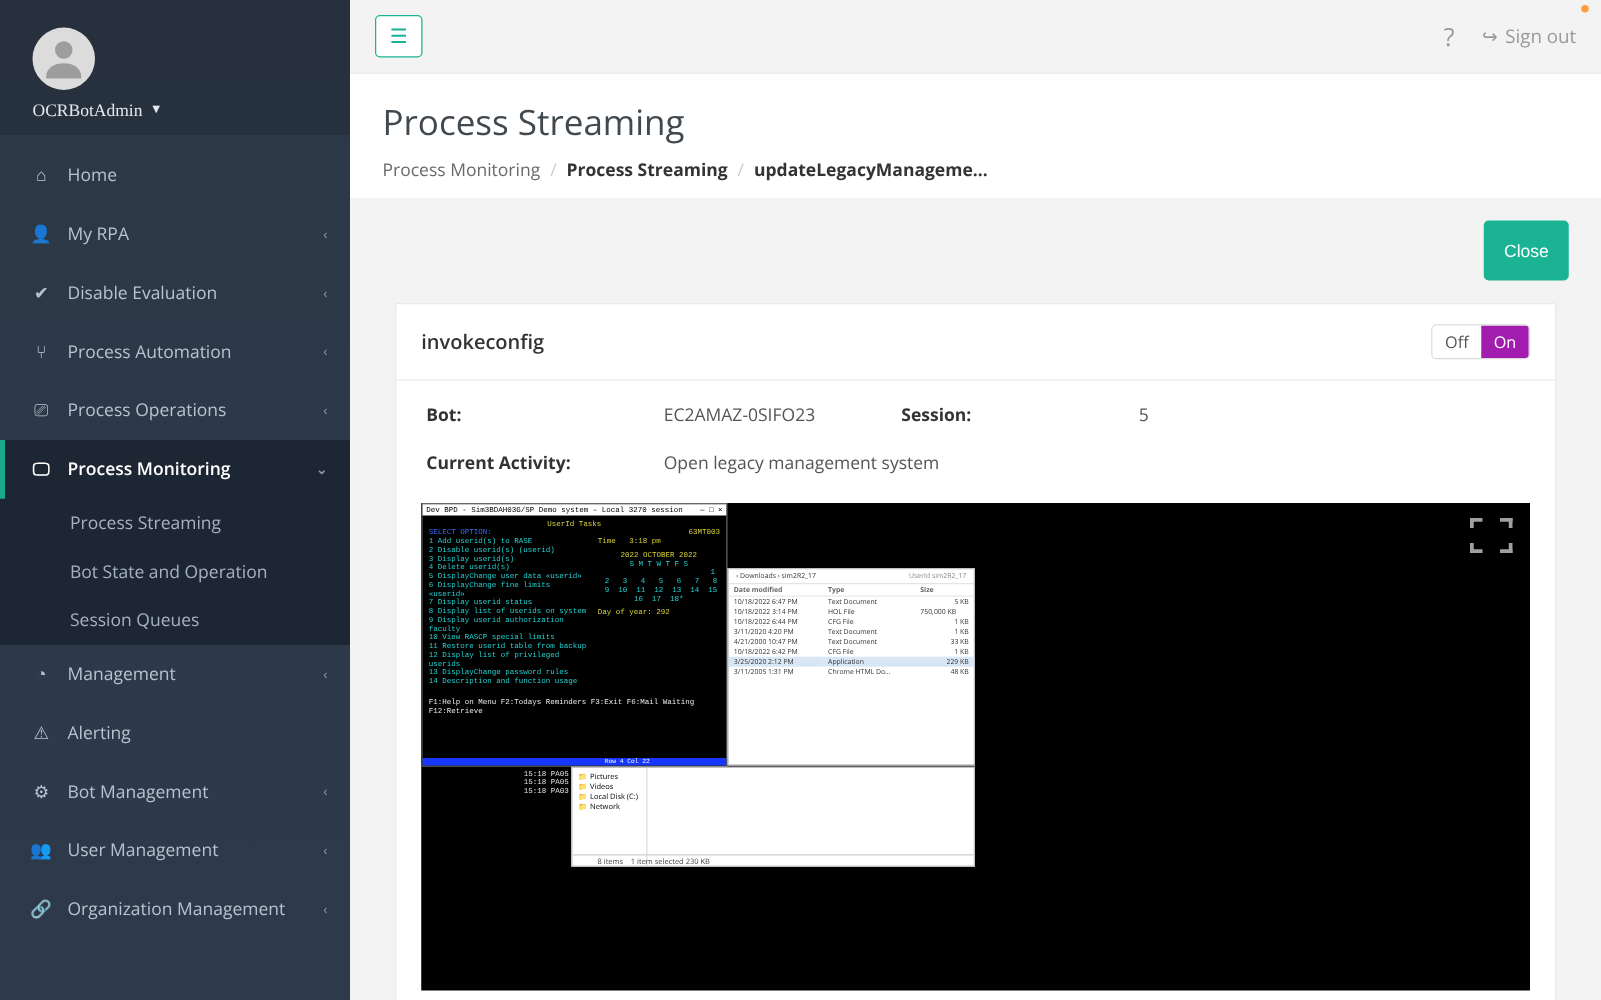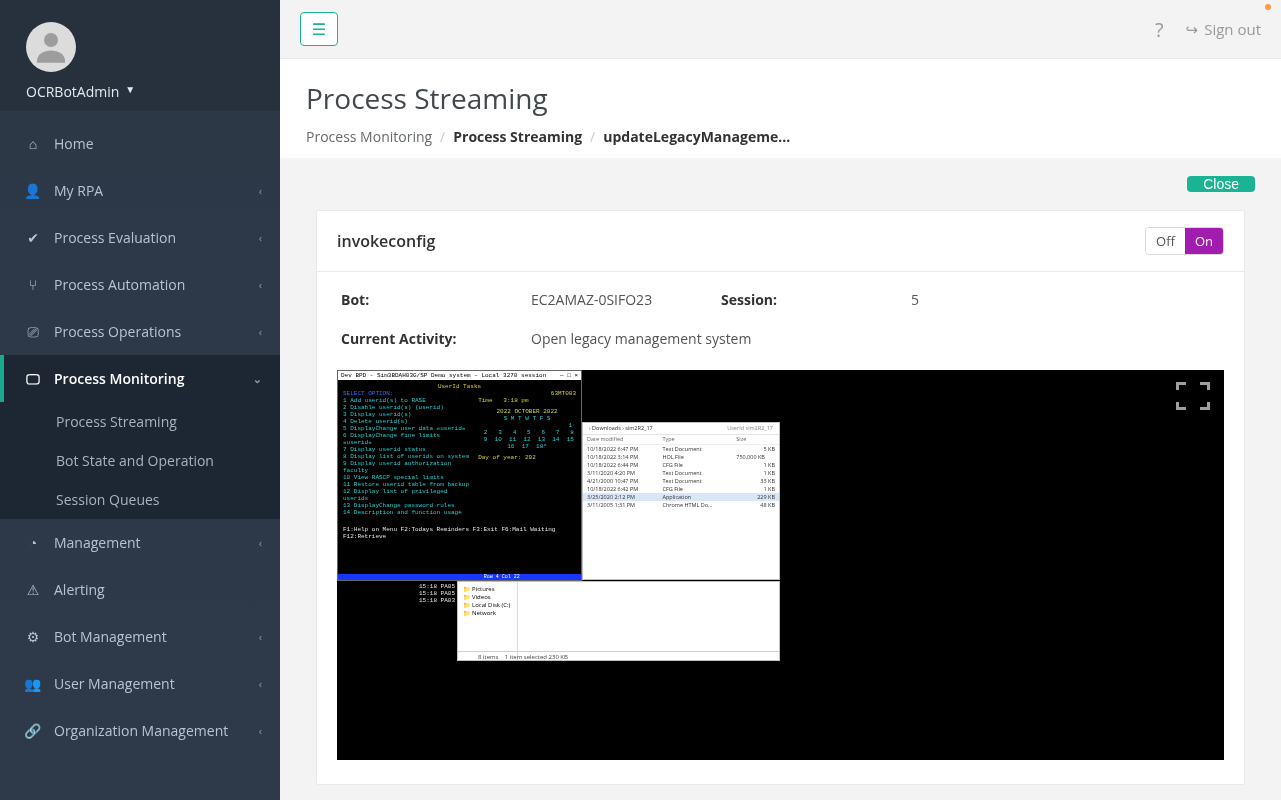--- a/index.html
+++ b/index.html
@@ -30,21 +30,21 @@
     margin-bottom: 8px;
   }
   .avatar {
     width: 50px; height: 50px; border-radius: 50%;
     background: #dcdcdc;
     display:flex; align-items:center; justify-content:center;
     overflow:hidden;
     margin-bottom: 10px;
   }
   .avatar svg { width: 42px; height: 42px; fill: #9d9d9d; }
-  .username-line { color: #e4e9f0; font-size: 14px; cursor: pointer; display:flex; align-items:flex-start; gap:6px; }
+  .username-line { color: #e4e9f0; font-size: 14px; cursor: pointer; display:flex; align-items:flex-start; gap:6px;font-family:Liberation Serif, serif; }
   .username-line .caret { font-size: 10px; }
 
   .nav { list-style:none; padding: 0; margin: 0; }
   .nav-item {
     display:flex; align-items:center;
     padding: 14px 18px 14px 24px;
     color: #b8c2d0; cursor:pointer;
     font-size: 14px;
     gap: 12px;
     position:relative;
@@ -94,21 +94,21 @@
   .breadcrumb { font-size: 14px; color: #676a6c; display:flex; gap:8px; flex-wrap:wrap; align-items:center; }
   .breadcrumb .sep { color: #ccc; }
   .breadcrumb .crumb.strong { font-weight:700; color:#333; }
 
   .page-body {
     flex:1; overflow:auto; padding: 0 26px 40px 26px;
     background: #f3f3f4;
   }
   .close-row { display:flex; justify-content:flex-end; padding: 18px 0; }
   .btn {
-    border:none; border-radius:4px; padding:0 16px; font-size:14px; cursor:pointer;
+    border:none; border-radius:4px; padding:16px 16px; font-size:14px; cursor:pointer;
   }
   .btn-green { background:#1ab394; color:#fff; }
 
   .panel {
     background:#fff; border:1px solid #e7eaec; border-radius:2px;
     margin: 0 10px;
   }
   .panel-head { padding: 16px 20px; border-bottom:1px solid #e7eaec; display:flex; align-items:center; }
   .panel-title { font-weight:600; font-size:16px; color:#333; flex:1; }
   .toggle-pair { display:flex; border-radius:4px; overflow:hidden; border:1px solid #d9d9d9; }
@@ -160,21 +160,21 @@
   .stream .explorer .col { display:inline-block; vertical-align:top; padding:3px 5px; }
   .stream .explorer .col.left { width:60px; border-right:1px solid #ddd; height:100%; }
   .stream .explorer .status { position:absolute; bottom:0; left:0; right:0; height:9px; border-top:1px solid #d0d0d0; padding:1px 20px; color:#444; }
   .stream .explorer2 {
     position:absolute; left:245px; top:52px;
     width:198px; height:158px; background:#fff; color:#333; font-size:5.5px; line-height:7px;
     border:1px solid #c0c0c0;
   }
   .stream .explorer2 .hdr { padding:2px 6px; border-bottom:1px solid #e4e4e4; display:flex; justify-content:space-between; }
   .stream .explorer2 table { width:100%; border-collapse:collapse; font-size:5.5px; }
-  .stream .explorer2 th { text-align:left; font-weight:400; color:#666; padding:1px 4px; border-bottom:1px solid #eee; }
+  .stream .explorer2 th { text-align:left; font-weight:700; color:#666; padding:1px 4px; border-bottom:1px solid #eee; }
   .stream .explorer2 td { padding:0.5px 4px; }
   .stream .explorer2 tr.sel td { background:#d8e6f5; }
   .stream .timelog {
     position:absolute; left:82px; top:213px;
     color:#e0e0e0; font-family:"Courier New",monospace; font-size:6px; line-height:7px;
   }
 
   .fullscreen-icon {
     position:absolute; top:12px; right:14px;
     width:34px; height:28px; cursor:pointer;
@@ -215,21 +215,21 @@
         <span class="icon">⌂</span>
         <span class="label">Home</span>
       </li>
       <li class="nav-item">
         <span class="icon">👤</span>
         <span class="label">My RPA</span>
         <span class="chev">‹</span>
       </li>
       <li class="nav-item">
         <span class="icon">✔</span>
-        <span class="label">Process Evaluation</span>
+        <span class="label">Disable Evaluation</span>
         <span class="chev">‹</span>
       </li>
       <li class="nav-item">
         <span class="icon">⑂</span>
         <span class="label">Process Automation</span>
         <span class="chev">‹</span>
       </li>
       <li class="nav-item">
         <span class="icon">⎚</span>
         <span class="label">Process Operations</span>

